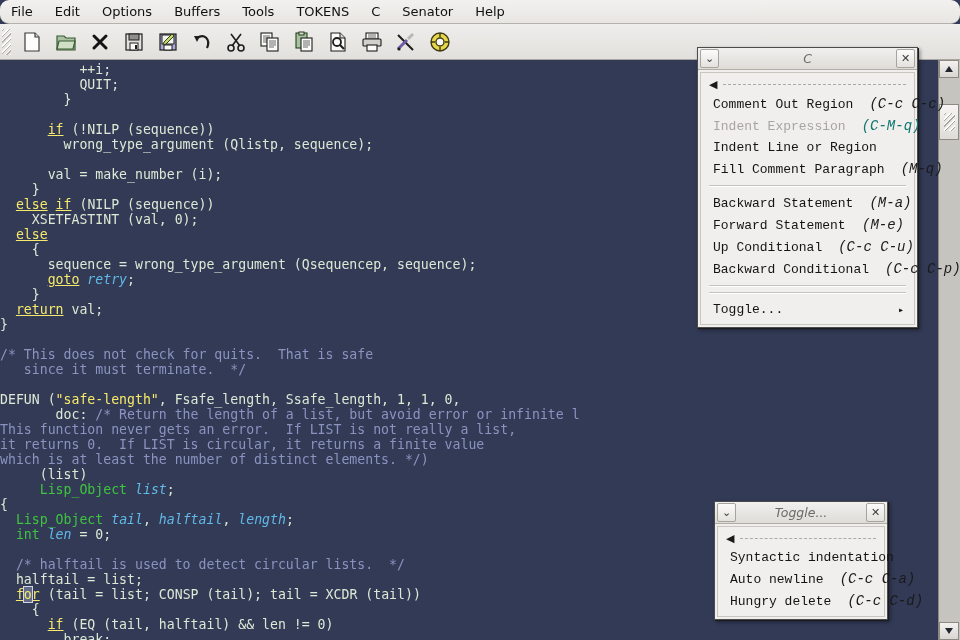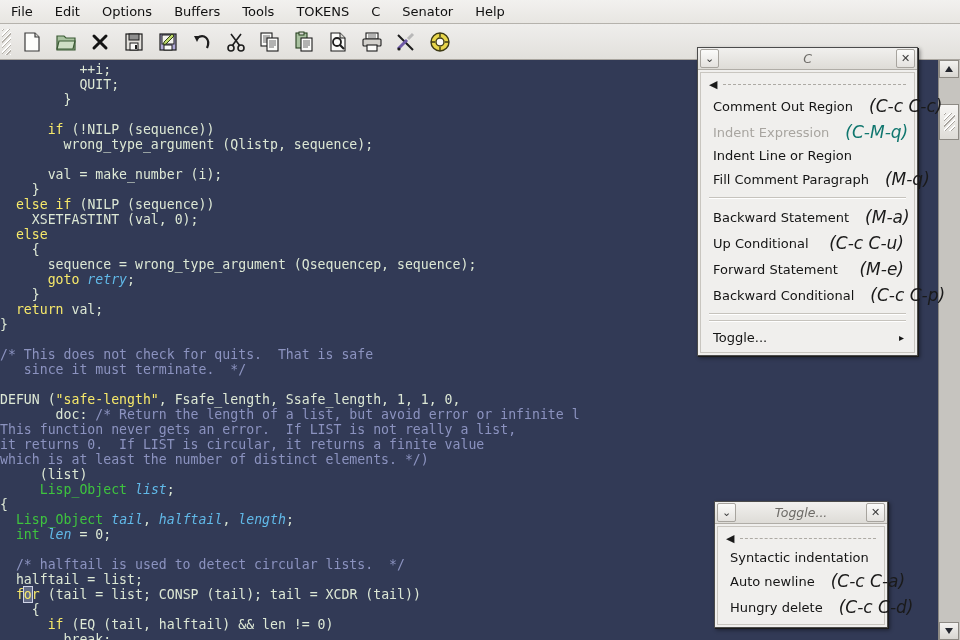--- a/index.html
+++ b/index.html
@@ -11,20 +11,21 @@
   }
   #app{position:relative;width:960px;height:640px;overflow:hidden;background:#323a56;}
 
   
   .menubar{
     position:absolute;left:0;top:0;width:960px;height:24px;
     background:linear-gradient(#f2f1ef,#e8e6e2);
     border-bottom:1px solid #b5b2ac;
     display:flex;align-items:center;
     box-sizing:border-box;
+    border-radius:9px;
   }
   .menubar .mi{
     font-size:13px;color:#101010;padding:2px 10px;margin:0 1px;
     line-height:16px;white-space:nowrap;cursor:default;
   }
 
   
   .toolbar{
     position:absolute;left:0;top:24px;width:960px;height:36px;
     background:linear-gradient(#efeeec,#e2e0dc);
@@ -41,21 +42,21 @@
   .buffer{
     position:absolute;left:0;top:60px;width:938px;height:580px;
     background:#323a56;overflow:hidden;
   }
   pre.code{
     margin:0;padding:2px 0 0 0;
     font-family:"DejaVu Sans Mono","Liberation Mono",monospace;
     font-size:13.2px;line-height:15px;
     color:#e8f0d8;white-space:pre;letter-spacing:0px;
   }
-  .k{color:#f7e96a;}      
+  .k{color:#f7e96a;text-decoration:underline;}      
   .ty{color:#3ec43e;}     
   .va{color:#61b9e8;font-style:italic;}     
   .cm{color:#8c93c0;margin-top:6px;}     
   .st{color:#f7e96a;}     
   .pl{color:#dde8d5;}
   .boxcur{outline:1px solid #cfd4e6;background:#626a86;color:#f7e96a;}
 
   
   .vscroll{
     position:absolute;right:0;top:60px;width:22px;height:580px;
@@ -104,25 +105,25 @@
   .popup .menubody{
     background:#f0efed;border:1px solid #c9c6c0;margin:2px;padding:2px 0 4px 0;
   }
   .tearoff{
     display:flex;align-items:center;height:18px;padding:0 8px;
   }
   .tearoff .arrow{font-size:11px;color:#1a1a1a;margin-right:6px;line-height:1;}
   .tearoff .dash{flex:1;height:0;border-top:1px dashed #adaaa4;}
   .mrow{
     display:flex;align-items:center;justify-content:space-between;
-    padding:3px 10px 3px 12px;font-size:13px;color:#141414;white-space:nowrap;
+    padding:3px 10px 3px 12px;font-size:13px;color:#141414;white-space:nowrap;font-family:Liberation Mono, monospace;
   }
   .mrow.disabled{color:#a8a5a0;}
   .mrow .lbl{margin-right:16px;}
-  .mrow .key{font-style:italic;color:#1a1a1a;font-size:17px;}
+  .mrow .key{font-style:italic;color:#1a1a1a;font-size:14px;}
   .mrow.disabled .key{color:#0f766e;}
   .mrow .sub{font-size:10px;color:#141414;}
   .msep{height:1px;background:#c6c3bd;margin:5px 8px;border-bottom:1px solid #ffffff;}
 
   #popup-c{left:697px;top:47px;width:221px;}
   #popup-toggle{left:714px;top:501px;width:174px;}
 </style>
 </head>
 <body>
 
@@ -325,26 +326,26 @@
         <div class="mrow">
           <span class="lbl">Fill Comment Paragraph</span>
           <span class="key">(M-q)</span>
         </div>
         <div class="msep"></div>
         <div class="mrow">
           <span class="lbl">Backward Statement</span>
           <span class="key">(M-a)</span>
         </div>
         <div class="mrow">
+          <span class="lbl">Forward Statement</span>
+          <span class="key">(M-e)</span>
+        </div>
+        <div class="mrow">
           <span class="lbl">Up Conditional</span>
           <span class="key">(C-c C-u)</span>
-        </div>
-        <div class="mrow">
-          <span class="lbl">Forward Statement</span>
-          <span class="key">(M-e)</span>
         </div>
         <div class="mrow">
           <span class="lbl">Backward Conditional</span>
           <span class="key">(C-c C-p)</span>
         </div>
         <div class="msep"></div>
         <div class="msep"></div>
         <div class="mrow">
           <span class="lbl">Toggle...</span>
           <span class="sub">▸</span>

